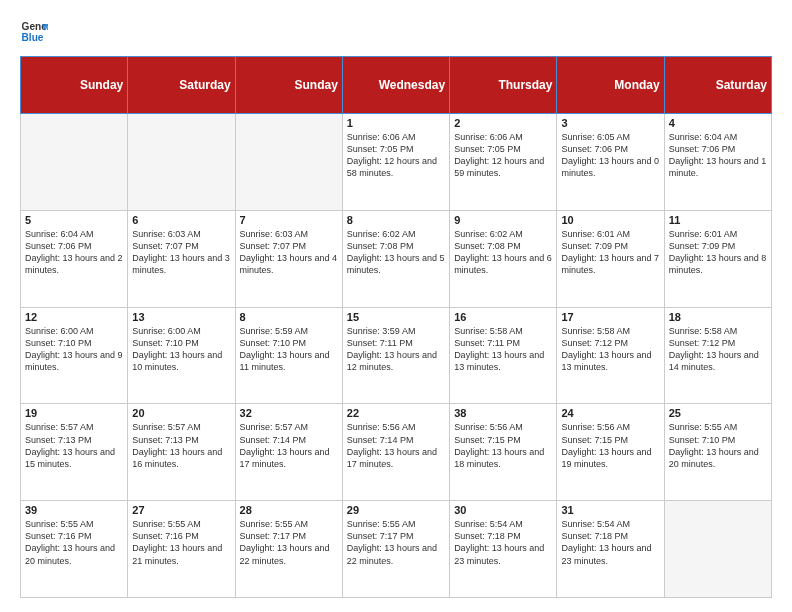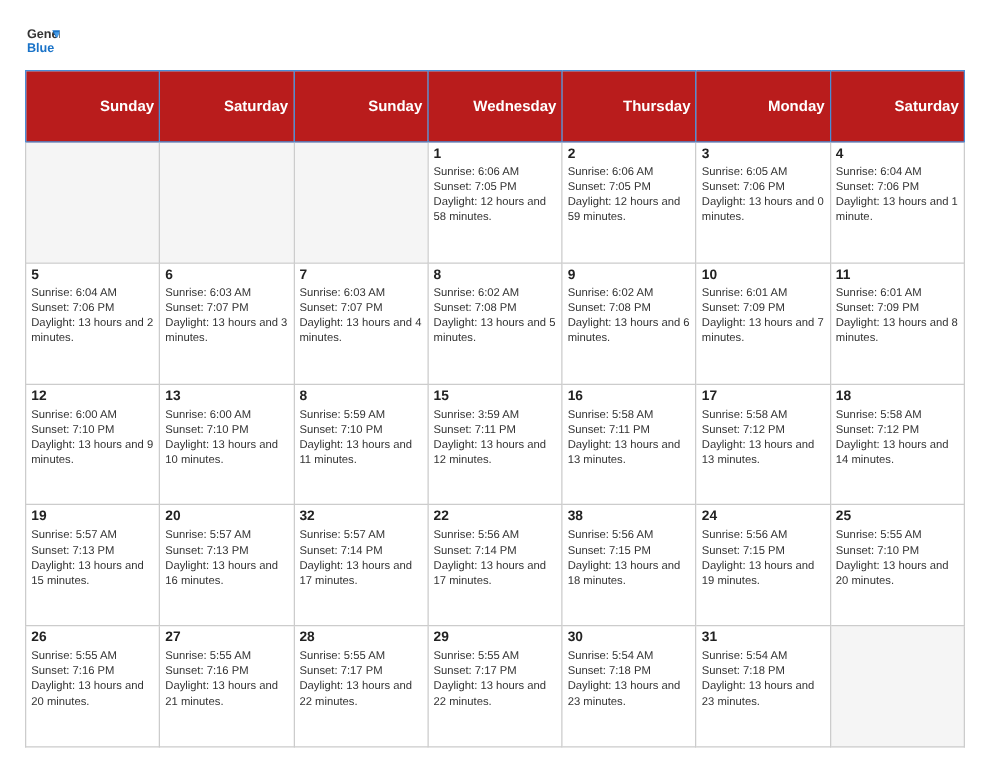--- a/index.html
+++ b/index.html
@@ -299,21 +299,21 @@
           <td>
             <span class="day-num">25</span>
             <div class="day-info">Sunrise: 5:55 AM
 Sunset: 7:10 PM
 Daylight: 13 hours
 and 20 minutes.</div>
           </td>
         </tr>
         <tr>
           <td>
-            <span class="day-num">26</span>
+            <span class="day-num">39</span>
             <div class="day-info">Sunrise: 5:55 AM
 Sunset: 7:16 PM
 Daylight: 13 hours
 and 20 minutes.</div>
           </td>
           <td>
             <span class="day-num">27</span>
             <div class="day-info">Sunrise: 5:55 AM
 Sunset: 7:16 PM
 Daylight: 13 hours

